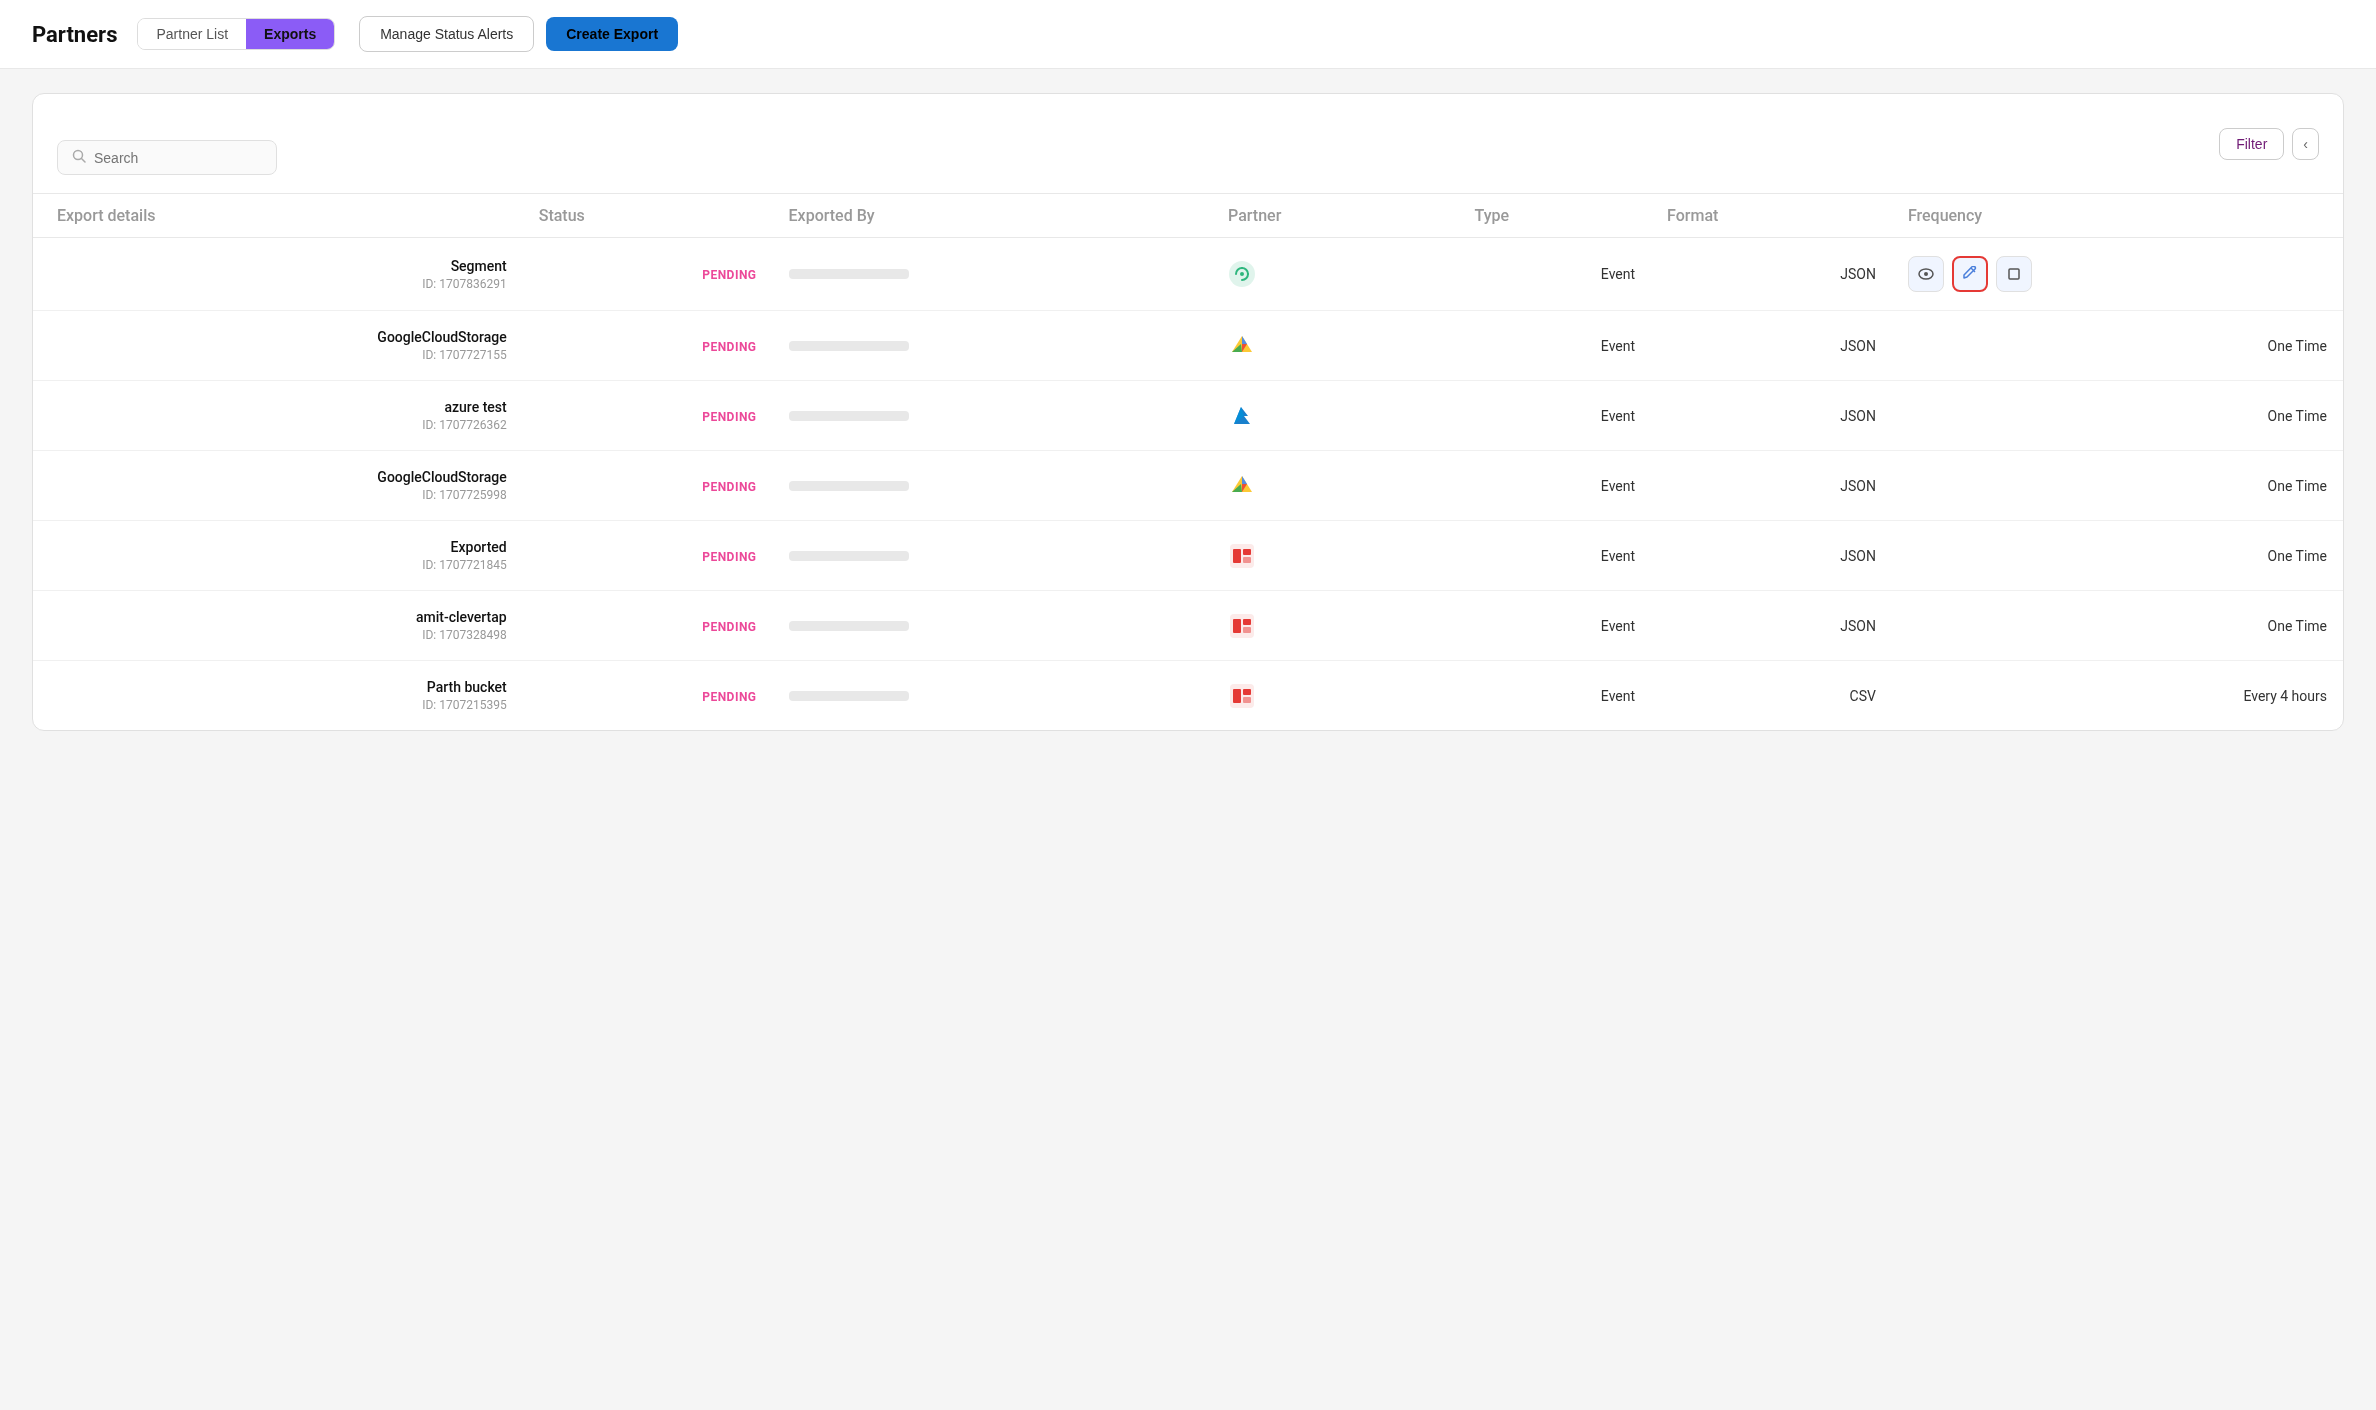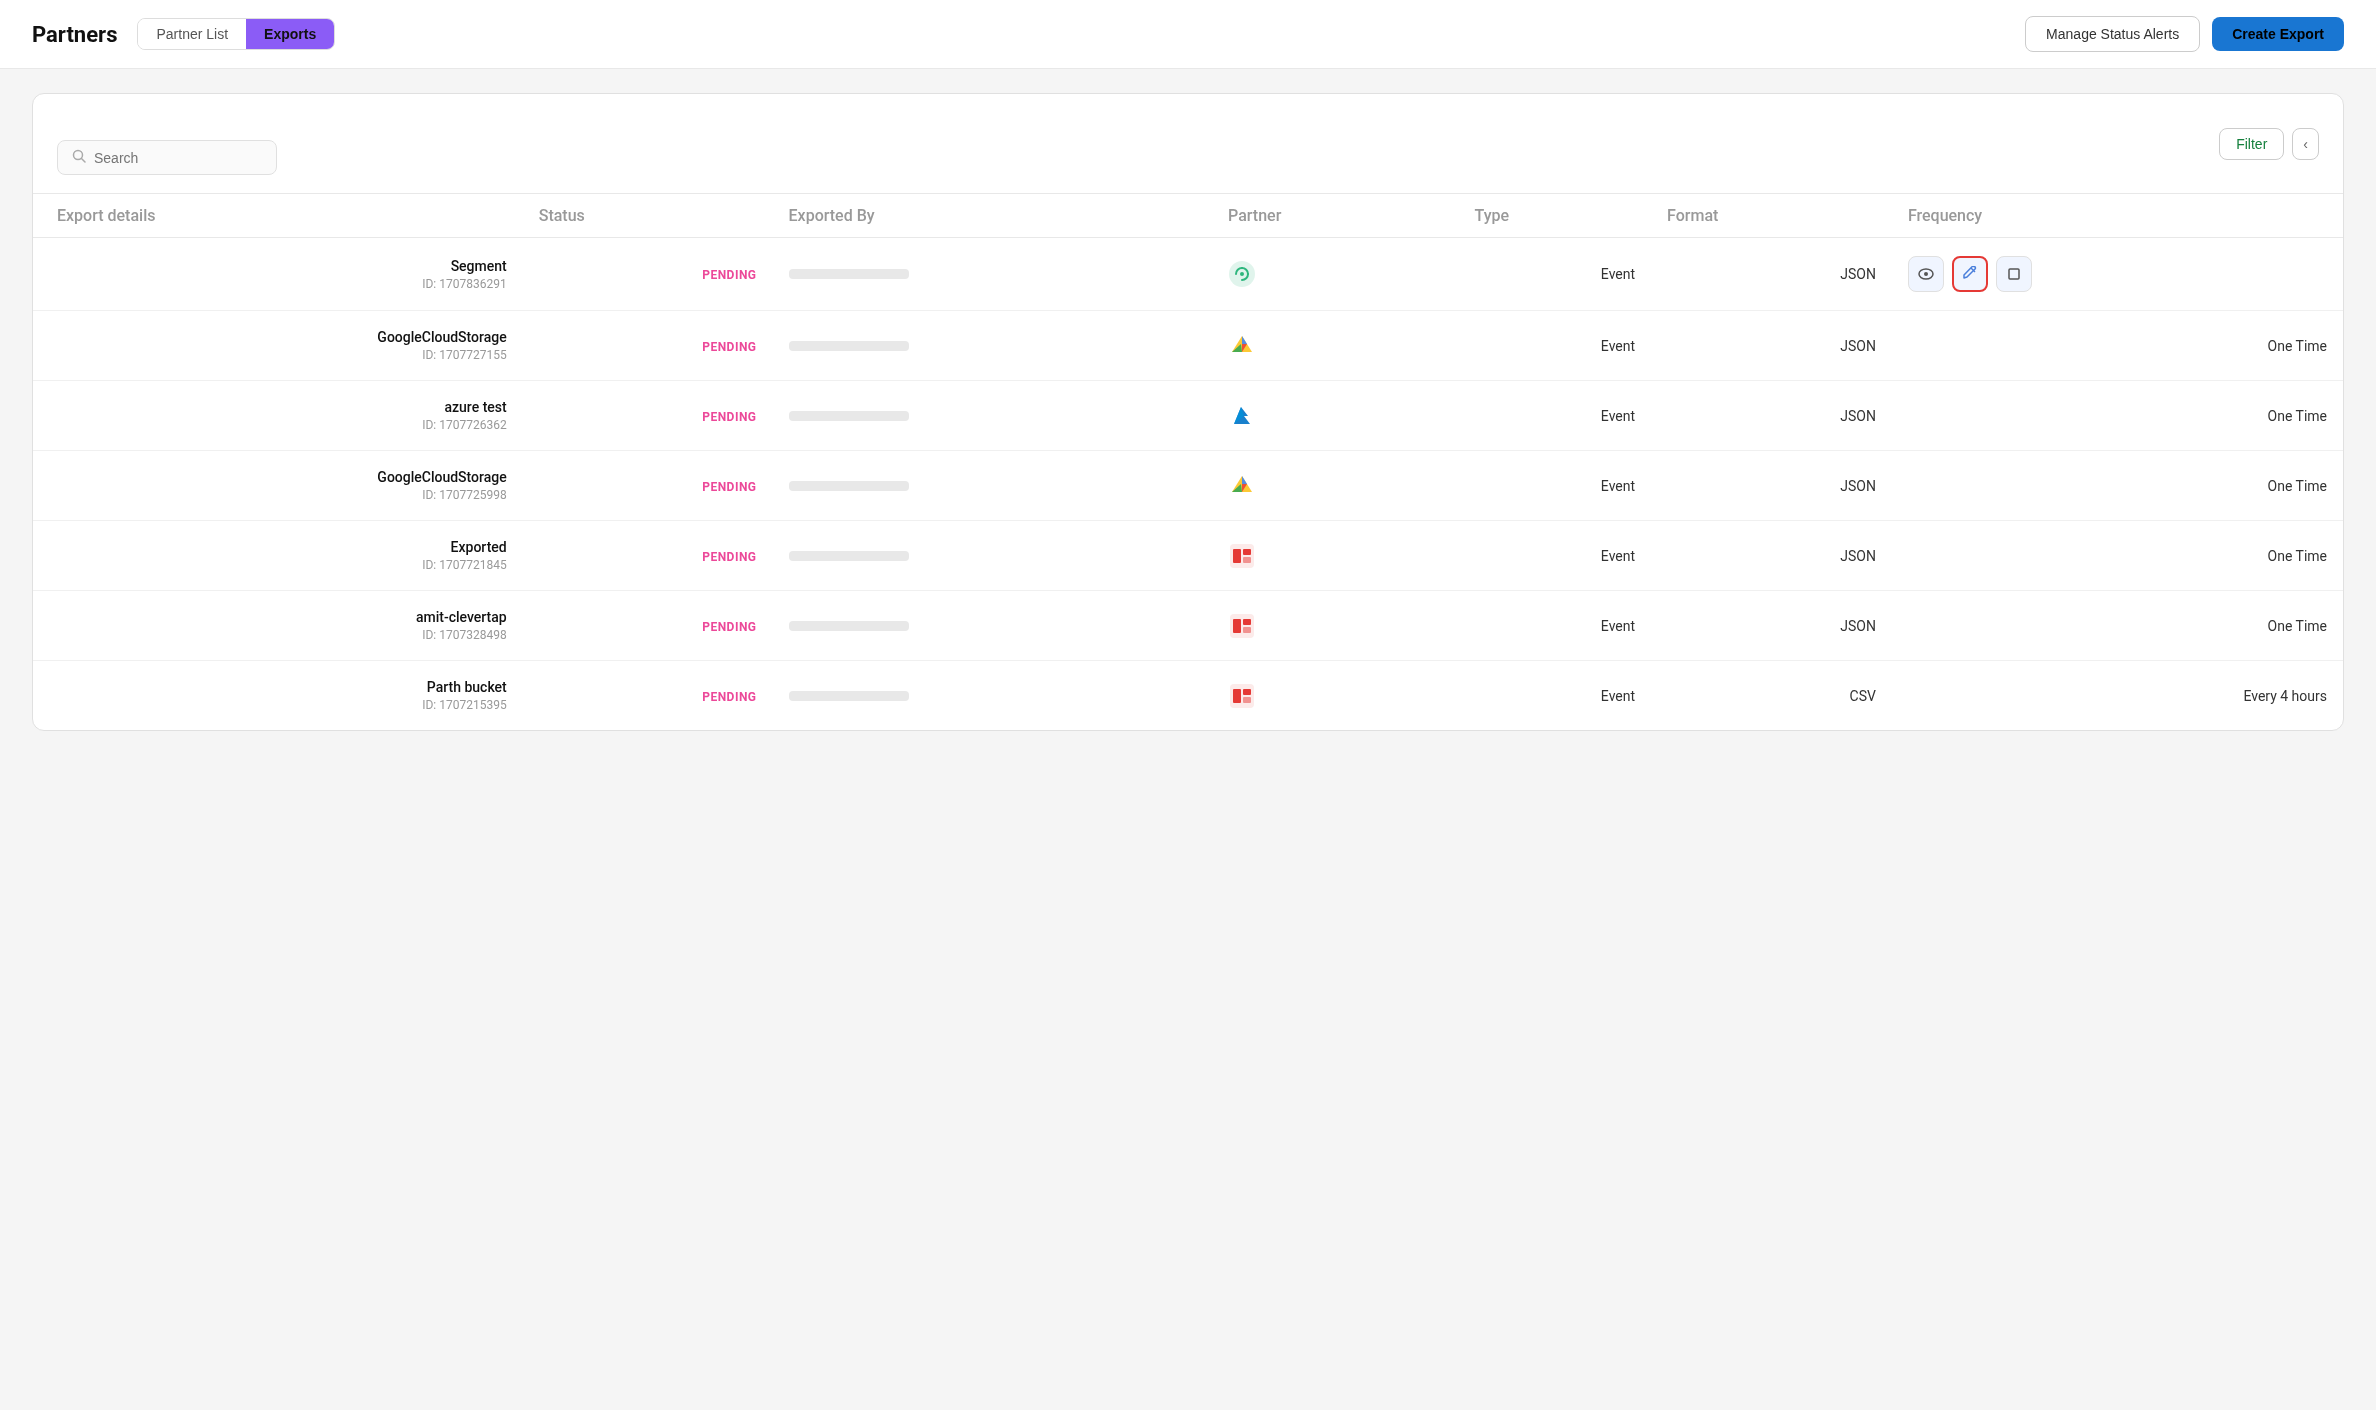--- a/index.html
+++ b/index.html
@@ -1,20 +1,20 @@
 <!DOCTYPE html>
 <html><head>
   <meta charset="utf-8">
   <style>
     * { box-sizing: border-box; margin: 0; padding: 0; }
     body { font-family: -apple-system, BlinkMacSystemFont, 'Segoe UI', Roboto, sans-serif; background: #f5f5f5; color: #333; }
 
     .top-bar {
-      display: flex; align-items: center; justify-content: space-between;
-      padding: 16px 32px; background: #fff; border-bottom: 1px solid #e8e8e8;
+      display: flex; align-items: center; 
+      padding: 16px 32px; background: #fff; border-bottom: 1px solid #e8e8e8; gap: 24px;
     }
     .top-bar-left { display: flex; align-items: center; gap: 20px; }
     .page-title { font-size: 22px; font-weight: 700; color: #111; }
     .tab-group { display: flex; border: 1px solid #ddd; border-radius: 8px; overflow: hidden; }
     .tab-item {
       padding: 7px 18px; font-size: 14px; cursor: pointer;
       background: #fff; color: #555; border: none; font-weight: 500;
     }
     .tab-item.active { background: #8b5cf6; color: #111; font-weight: 600; }
     .top-bar-right { display: flex; align-items: center; gap: 12px; }
@@ -38,21 +38,21 @@
     .search-box {
       display: flex; align-items: center; gap: 8px;
       border: 1px solid #e0e0e0; border-radius: 8px; padding: 8px 14px;
       width: 220px; background: #fafafa; margin-top: 28px;
     }
     .search-icon { color: #aaa; font-size: 14px; }
     .search-input { border: none; background: transparent; outline: none; font-size: 14px; color: #999; width: 100%; }
     .toolbar-right { display: flex; align-items: center; gap: 8px; }
     .btn-filter {
       padding: 7px 16px; border: 1px solid #ccc; border-radius: 8px;
-      background: #fff; font-size: 14px; color: #15803d; cursor: pointer;
+      background: #fff; font-size: 14px; color: #701a75; cursor: pointer;
     }
     .btn-collapse {
       padding: 7px 10px; border: 1px solid #ccc; border-radius: 8px;
       background: #fff; font-size: 14px; color: #666; cursor: pointer;
     }
 
     table { width: 100%; border-collapse: collapse; }
     thead tr { border-bottom: 1px solid #e8e8e8; }
     thead th {
       padding: 12px 16px; text-align: left; font-size: 16px; color: #999;

